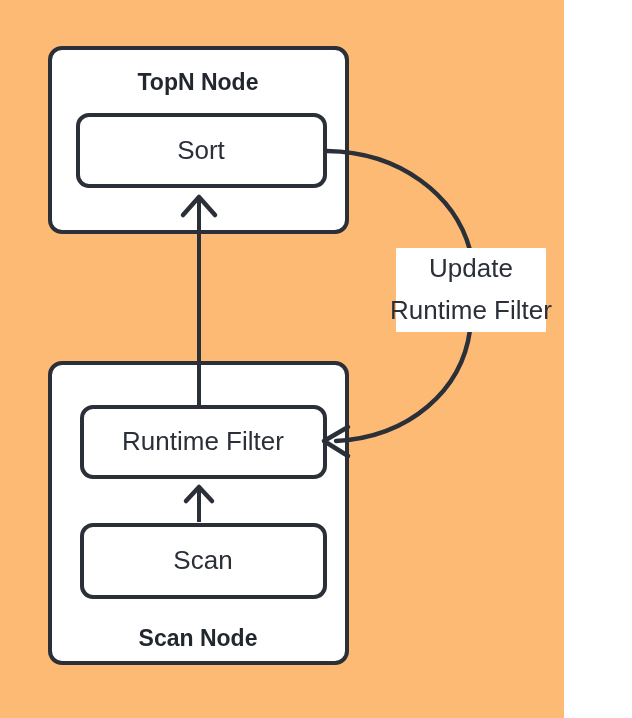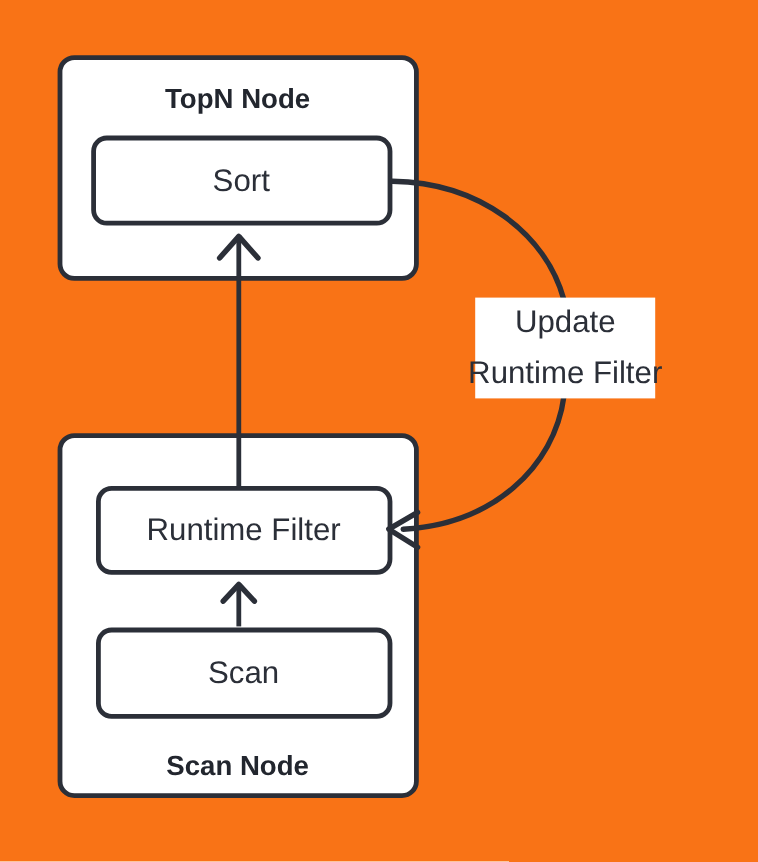--- a/index.html
+++ b/index.html
@@ -8,23 +8,23 @@
     background: #ffffff;
   }
   body {
     width: 632px;
     height: 718px;
     overflow: hidden;
     font-family: "Liberation Sans", sans-serif;
   }
   #canvas-root {
     position: relative;
-    width: 632px;
+    width: 564px;
     height: 718px;
-    background: #f97316;
+    background: #fdba74;
   }
   #diagram-svg {
     position: absolute;
     top: 0;
     left: 0;
     width: 632px;
     height: 718px;
   }
   .node-box-shape {
     fill: #ffffff;

